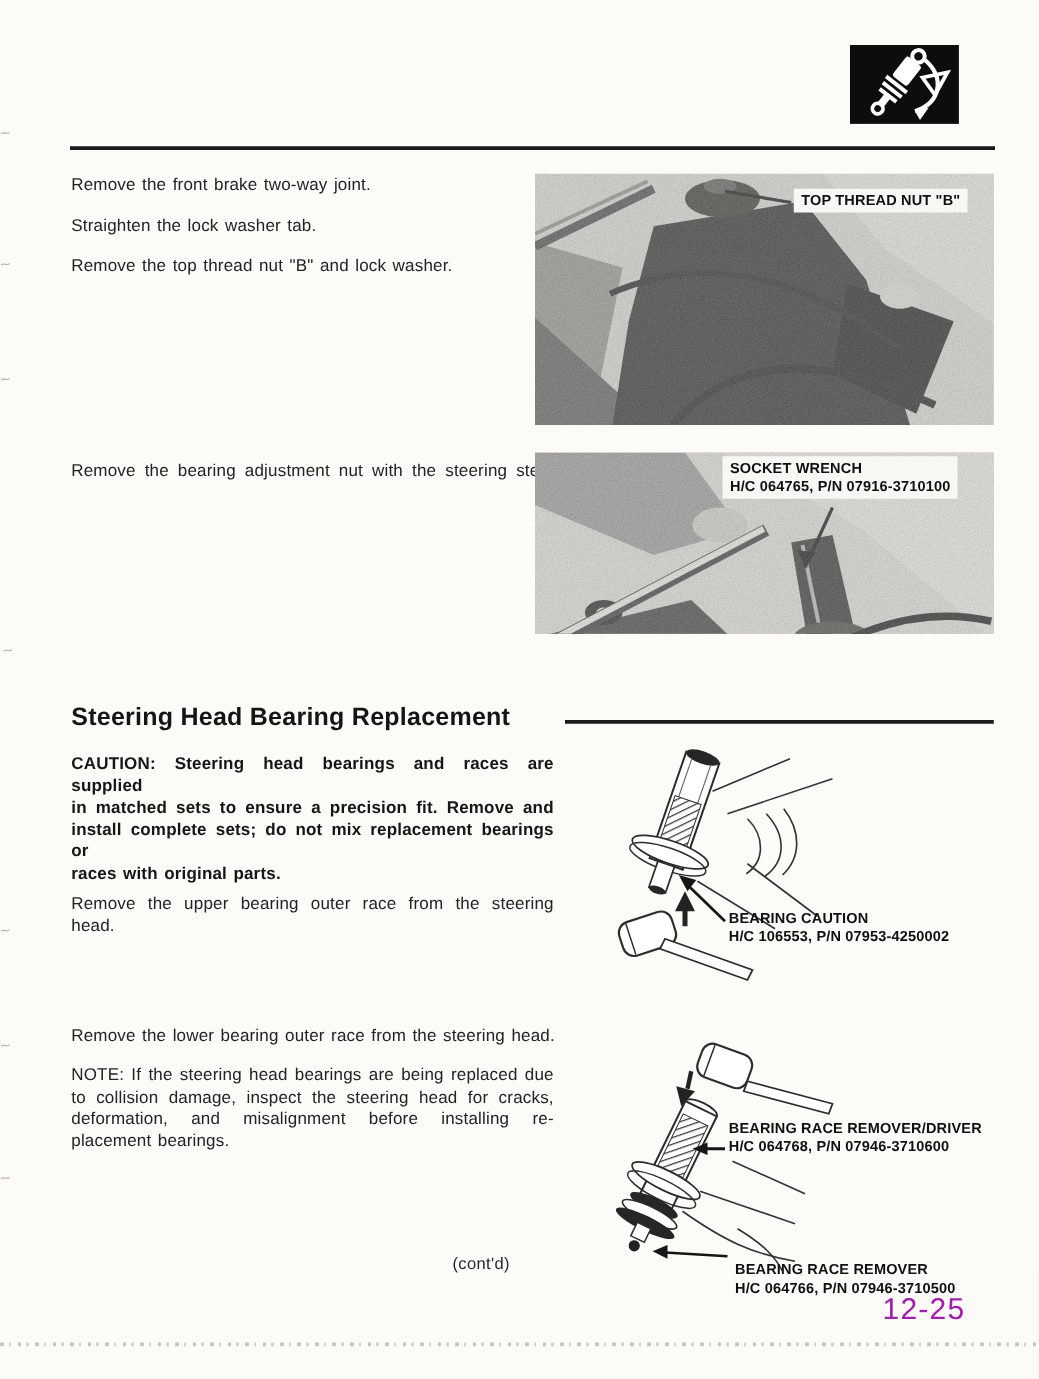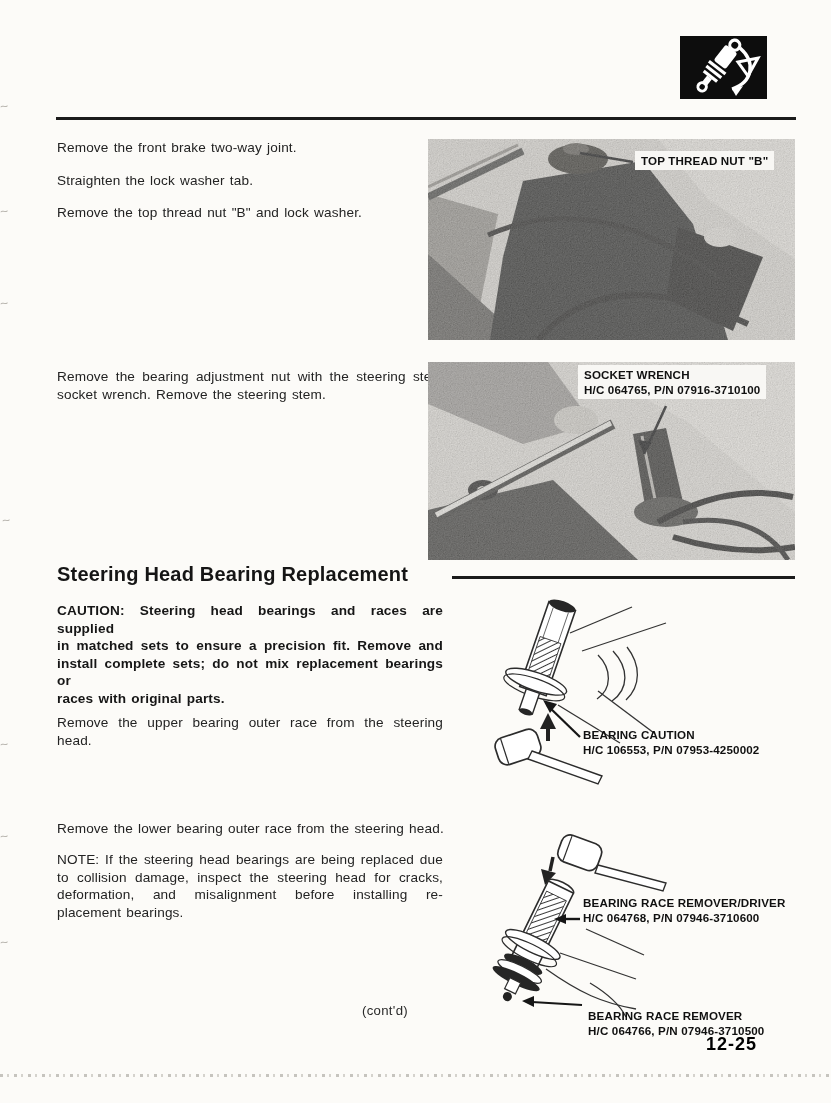--- a/index.html
+++ b/index.html
@@ -20,21 +20,21 @@
   .photo { background:#cfccc6; overflow:hidden; }
   .photo svg { display:block; }
 
   .photo-callout { background:#f8f7f4; font-weight:bold; font-size:11.6px; line-height:15px; letter-spacing:0.15px; color:#101010; padding:2px 6px; white-space:nowrap; }
 
   .section-title { font-size:20px; font-weight:bold; letter-spacing:0.2px; color:#151515; white-space:nowrap; }
 
   .fig-callout { font-weight:bold; font-size:11.6px; line-height:15px; letter-spacing:0.15px; color:#101010; white-space:nowrap; }
 
   .contd { font-size:13.2px; color:#2a2a2a; letter-spacing:0.3px;text-align:right; }
-  .page-number { font-size:18px; font-weight:bold; letter-spacing:1px; color:#000000; }
+  .page-number { font-size:24px; font-weight:normal; letter-spacing:1px; color:#a21caf; }
 
   .margin-mark { color:#b9b6b0; font-size:14px; transform:rotate(-8deg); }
   .scan-bottom { left:0; top:1074px; width:831px; height:3px; opacity:.55;
     background:repeating-linear-gradient(90deg,#9a978f 0 3px, transparent 3px 7px, #b5b2aa 7px 9px, transparent 9px 14px); }
 </style>
 </head>
 <body>
 
 <div class="page">
 
@@ -84,24 +84,23 @@
       <path d="M 60 96 Q 170 48 292 140" stroke="#232220" stroke-width="5" fill="none"></path>
       <path d="M 110 201 Q 180 120 320 185" stroke="#201f1d" stroke-width="6" fill="none"></path>
       <path d="M 205 23 L 152 14" stroke="#111" stroke-width="2.6" fill="none"></path>
       <rect width="367" height="201" filter="url(#noise1)" opacity="0.38"></rect>
     </svg>
     <div class="abs photo-callout" style="left:207px;top:12px;">TOP THREAD NUT "B"</div>
   </div>
 
   <div class="abs body-text" style="left:57px;top:368px;width:386px;">
     <span class="line jl">Remove the bearing adjustment nut with the steering stem</span>
-    <span class="line">socket wrench. Remove the steering stem.</span>
-  </div>
-
-  <div class="abs photo" style="left:428px;top:362px;width:367px;height:198px;">
+  </div>
+
+  <div class="abs photo" style="left:428px;top:362px;width:367px;height:145px;">
     <svg width="367" height="198" viewBox="0 0 367 198">
       <defs>
         <filter id="noise2" x="0" y="0" width="100%" height="100%">
           <feTurbulence type="fractalNoise" baseFrequency="0.85" numOctaves="3" stitchTiles="stitch"></feTurbulence>
           <feColorMatrix type="matrix" values="0.33 0.33 0.33 0 0  0.33 0.33 0.33 0 0  0.33 0.33 0.33 0 0  0 0 0 0 1"></feColorMatrix>
         </filter>
       </defs>
       <rect width="367" height="198" fill="#d8d5cf"></rect>
       <polygon points="150,0 367,0 367,150 260,60" fill="#e3e0da"></polygon>
       <polygon points="0,0 120,0 165,62 95,82 0,42" fill="#979490"></polygon>

